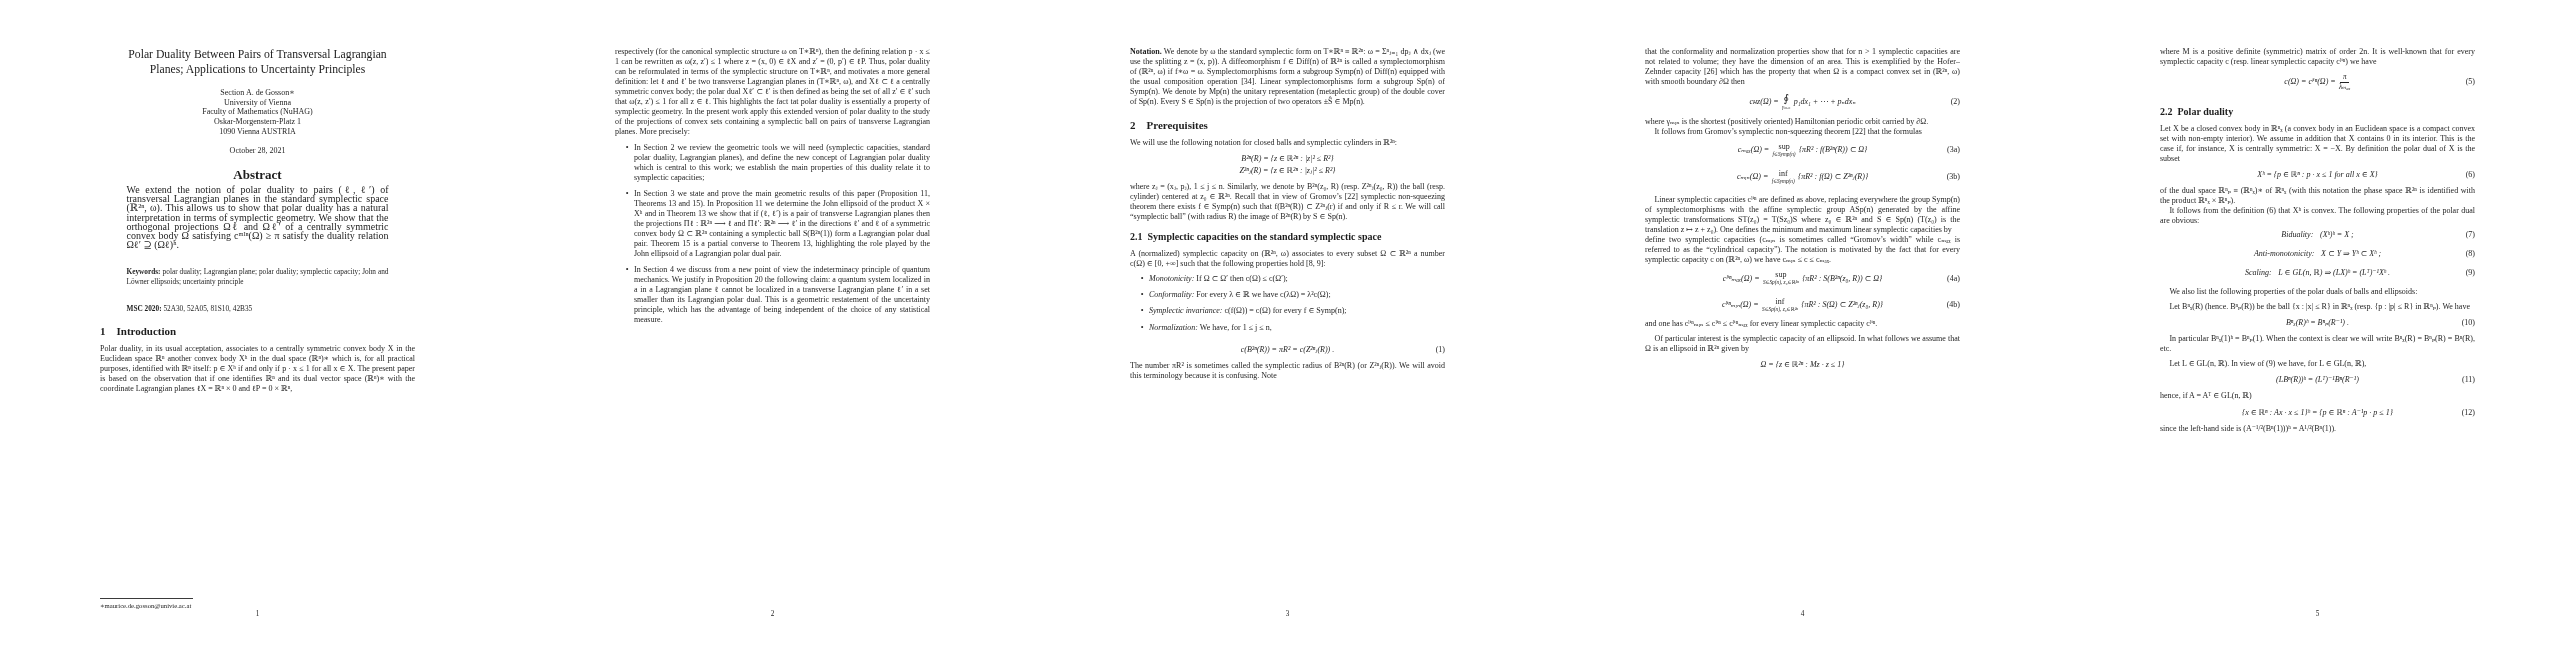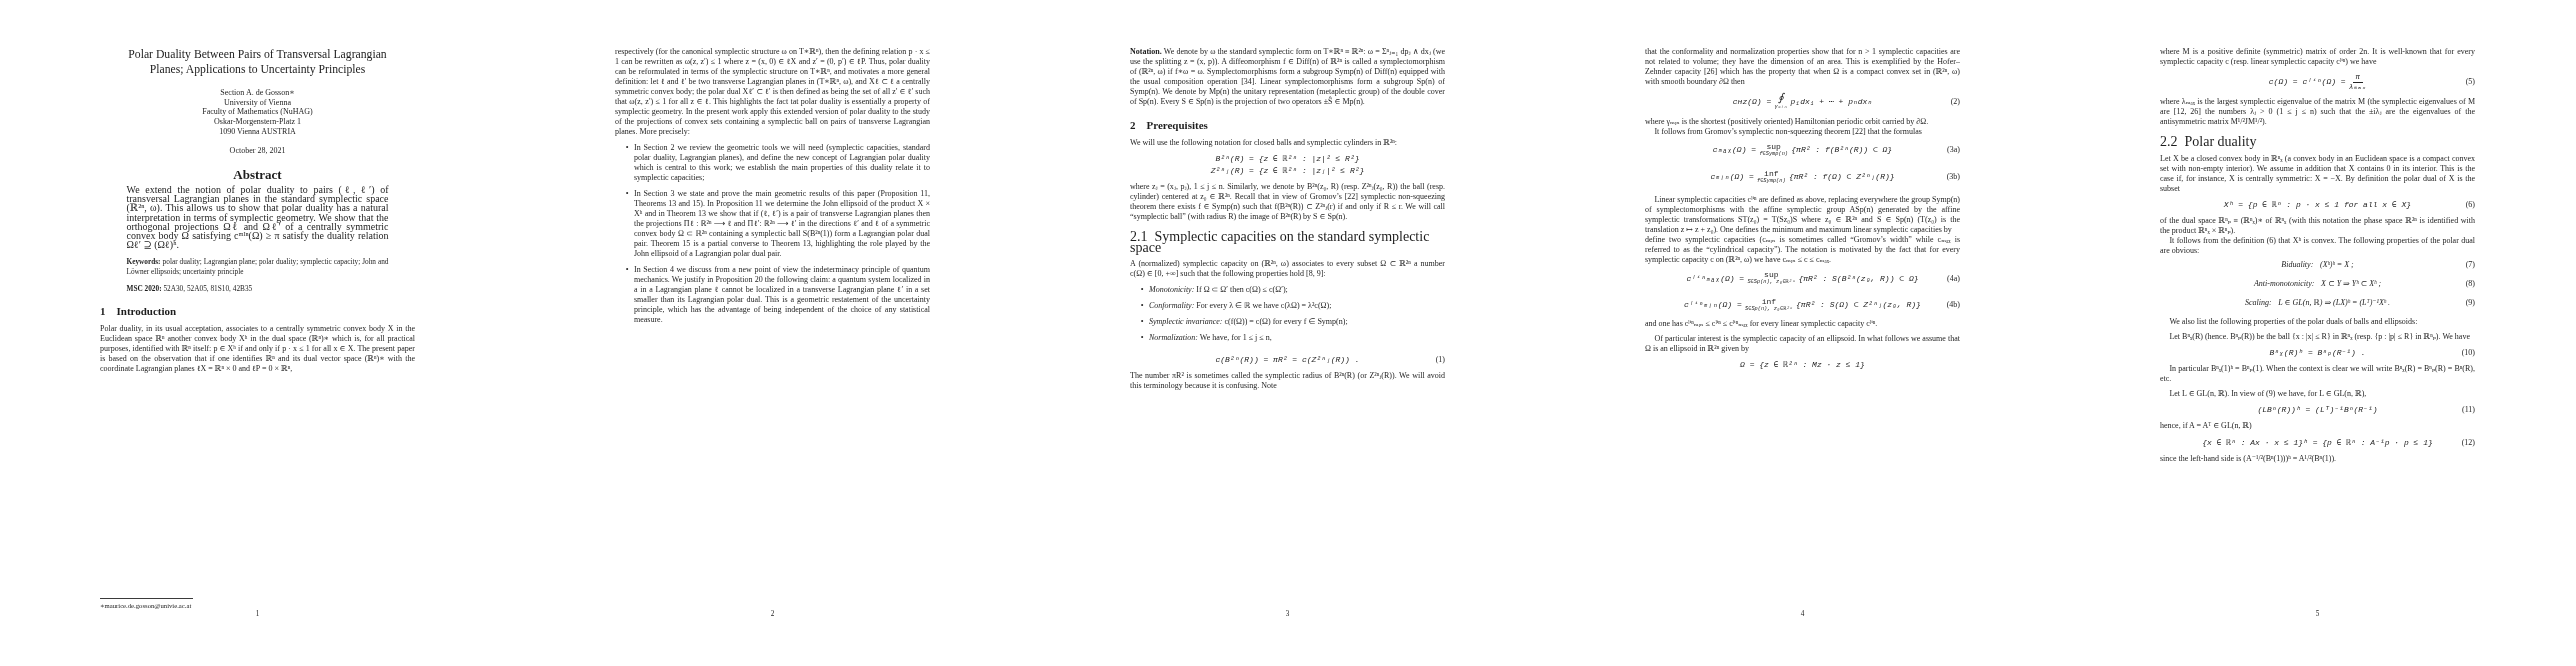--- a/index.html
+++ b/index.html
@@ -24,31 +24,31 @@
   }
   .pagenum {
     position:absolute; bottom:49px; left:0; width:100%;
     text-align:center; font-size:7.2px; color:#222;
   }
   .title { text-align:center; font-size:11.7px; line-height:15px; margin:0 11px 11px; text-indent:0; }
   .authorblock { text-align:center; line-height:9.7px; }
   .date { text-align:center; margin-top:9px; }
   .abs-head { text-align:center; font-weight:bold; font-size:13px; margin:14.5px 0 5px; }
   .abstract { width:262px; margin:0 auto; font-size:10px; line-height:9.2px; text-align:justify; }
-  .meta { width:262px; margin:8px auto 0; font-size:7.3px; line-height:9.2px; text-align:justify; }
+  .meta { width:262px; margin:18px auto 0; font-size:7.3px; line-height:9.2px; text-align:justify; }
   .h1 { font-size:11px; font-weight:bold; margin:12.2px 0 6.7px; text-align:left; line-height:12.2px; }
-  .h2 { font-size:14px; font-weight:normal; margin:10px 0 5.6px; text-align:left; line-height:10.6px; }
+  .h2 { font-size:10px; font-weight:bold; margin:10px 0 5.6px; text-align:left; line-height:10.6px; }
   .para { margin:0; }
   .ind { text-indent:9.4px; }
   .gap { margin-top:5px; }
-  .bullets { margin:5.6px 0 0 0; padding-left:19px; list-style:none;font-family:Liberation Serif, serif; }
+  .bullets { margin:5.6px 0 0 0; padding-left:19px; list-style:none; }
   .bullets li { position:relative; margin-bottom:6.1px; }
   .bullets li::before { content:"\2022"; position:absolute; left:-8.3px; }
   .eq { position:relative; margin:6.1px 0; text-align:center; font-style:italic; }
-  .eq .eq-body { display:inline-flex; align-items:center; gap:3.3px;font-family:Liberation Mono, monospace; }
+  .eq .eq-body { display:inline-flex; align-items:center; gap:3.3px; }
   .eq .tag { position:absolute; right:0; top:50%; transform:translateY(-50%); font-style:normal; }
   .limop { display:inline-flex; flex-direction:column; align-items:center; line-height:1.05; }
   .limop .op { font-style:normal; }
   .limop.big .op { font-size:11px; font-style:italic; }
   .limop .sub { font-size:5.3px; margin-top:0.6px; }
   .frac { display:inline-flex; flex-direction:column; align-items:center; line-height:1.15; font-size:7.2px; }
   .frac .num { border-bottom:0.6px solid #222; padding:0 2.8px 0.6px; }
   .propline { position:relative; text-align:center; margin:4.4px 0; }
   .propline .plabel { font-style:italic; margin-right:6.7px; }
   .propline .pformula { font-style:italic; }
@@ -209,21 +209,20 @@
         <div class="eq">
           <span class="eq-body">
               <span>c(Ω) = cˡⁱⁿ(Ω) =</span>
               <span class="frac">
                 <span class="num">π</span>
                 <span class="den">λₘₐₓ</span>
               </span>
             </span>
           <span class="tag">(5)</span>
         </div>
-        <p class="para">where λₘₐₓ is the largest symplectic eigenvalue of the matrix M (the symplectic eigenvalues of M are [12, 26] the numbers λⱼ &gt; 0 (1 ≤ j ≤ n) such that the ±iλⱼ are the eigenvalues of the antisymmetric matrix M¹/²JM¹/²).</p>
         <div class="h2">2.2 Polar duality</div>
         <p class="para">Let X be a closed convex body in ℝⁿₓ (a convex body in an Euclidean space is a compact convex set with non-empty interior). We assume in addition that X contains 0 in its interior. This is the case if, for instance, X is centrally symmetric: X = −X. By definition the polar dual of X is the subset</p>
         <div class="eq"><span class="eq-body">
               <span>Xʰ = {p ∈ ℝⁿ : p · x ≤ 1 for all x ∈ X}</span>
             </span><span class="tag">(6)</span></div>
         <p class="para">of the dual space ℝⁿₚ ≡ (ℝⁿₓ)∗ of ℝⁿₓ (with this notation the phase space ℝ²ⁿ is identified with the product ℝⁿₓ × ℝⁿₚ).</p>
         <p class="para ind">It follows from the definition (6) that Xʰ is convex. The following properties of the polar dual are obvious:</p>
         <div class="propline"><span class="plabel">Biduality:</span><span class="pformula">(Xʰ)ʰ = X ;</span><span class="tag">(7)</span></div>
         <div class="propline"><span class="plabel">Anti-monotonicity:</span><span class="pformula">X ⊂ Y ⇒ Yʰ ⊂ Xʰ ;</span><span class="tag">(8)</span></div>
         <div class="propline"><span class="plabel">Scaling:</span><span class="pformula">L ∈ GL(n, ℝ) ⇒ (LX)ʰ = (Lᵀ)⁻¹Xʰ .</span><span class="tag">(9)</span></div>

